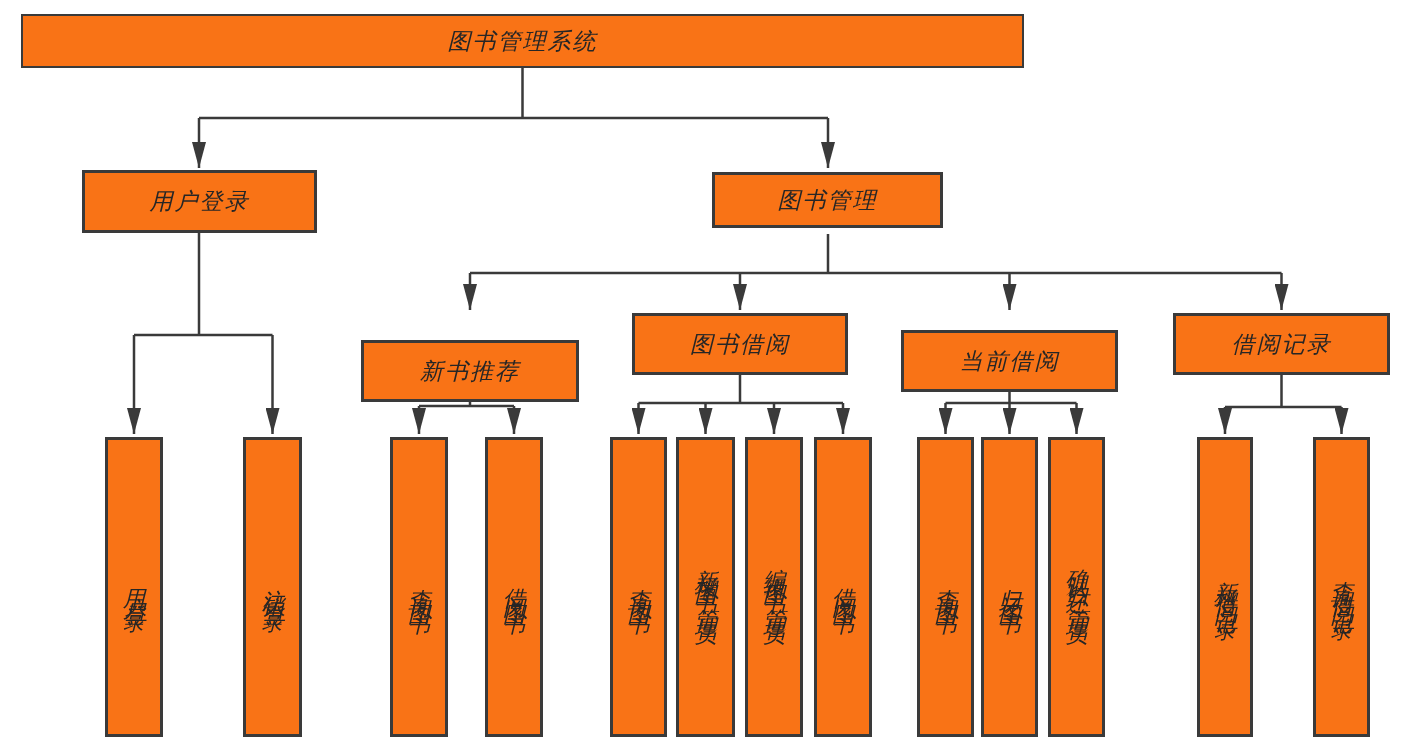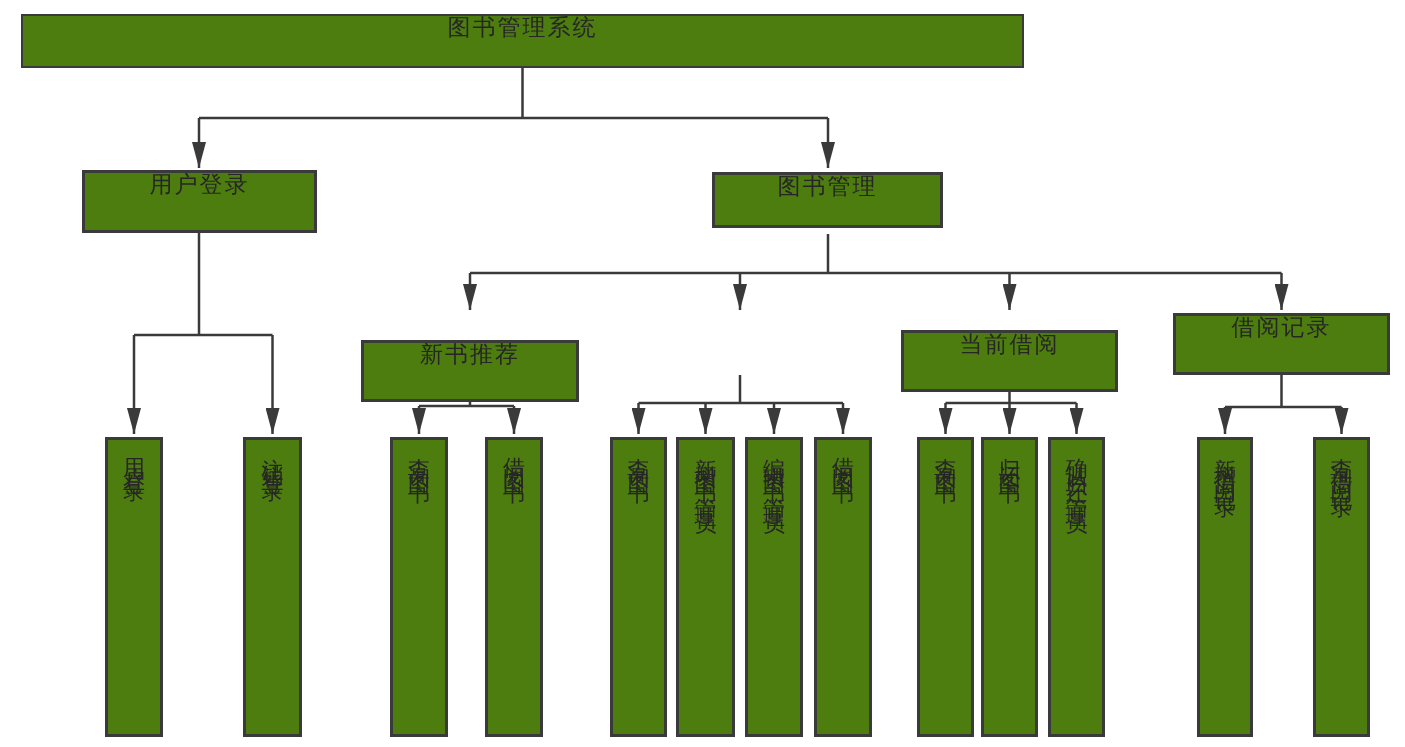--- a/index.html
+++ b/index.html
@@ -8,26 +8,28 @@
     width: 1405px;
     height: 747px;
     background: #ffffff;
     font-family: "Liberation Sans", sans-serif;
     color: #262626;
     overflow: hidden;
   }
   #wires { position: absolute; left: 0; top: 0; z-index: 1; }
   .node {
     position: absolute;
-    background: #4d7c0f;
+    background: #f97316;
     border: 3px solid #3a3a3a;
     display: flex;
+    align-items: center;
     justify-content: center;
     box-sizing: border-box;
     z-index: 2;
+    font-style: italic;
   }
   .node.root { border-width: 2px; }
   .hlabel {
     font-size: 23px;
     letter-spacing: 2px;
     white-space: nowrap;
     line-height: 1;
   }
   .vnode .vlabel {
     writing-mode: vertical-rl;
@@ -102,20 +104,23 @@
   <div class="node" style="left:82px; top:170px; width:235px; height:63px;">
     <span class="hlabel">用户登录</span>
   </div>
   <div class="node" style="left:712px; top:172px; width:231px; height:56px;">
     <span class="hlabel">图书管理</span>
   </div>
 
   <div class="node" style="left:361px; top:313px; width:218px; height:62px;margin-top:27px;">
     <span class="hlabel">新书推荐</span>
   </div>
+  <div class="node" style="left:632px; top:313px; width:216px; height:62px;">
+    <span class="hlabel">图书借阅</span>
+  </div>
   <div class="node" style="left:901px; top:330px; width:217px; height:62px;">
     <span class="hlabel">当前借阅</span>
   </div>
   <div class="node" style="left:1173px; top:313px; width:217px; height:62px;">
     <span class="hlabel">借阅记录</span>
   </div>
 
   <div class="node vnode" style="left:105px; top:437px; width:58px; height:300px;">
     <span class="vlabel">用户登录</span>
   </div>

